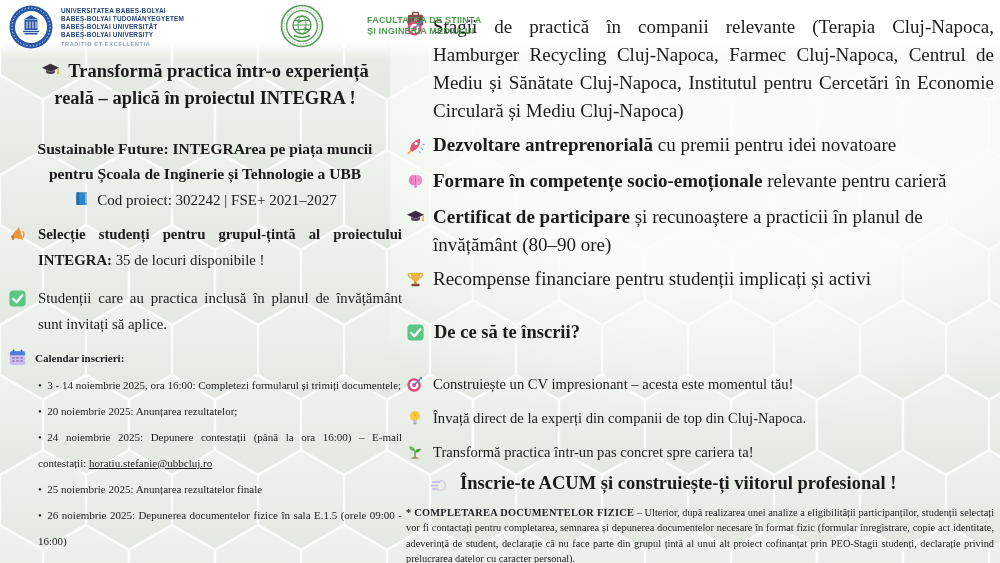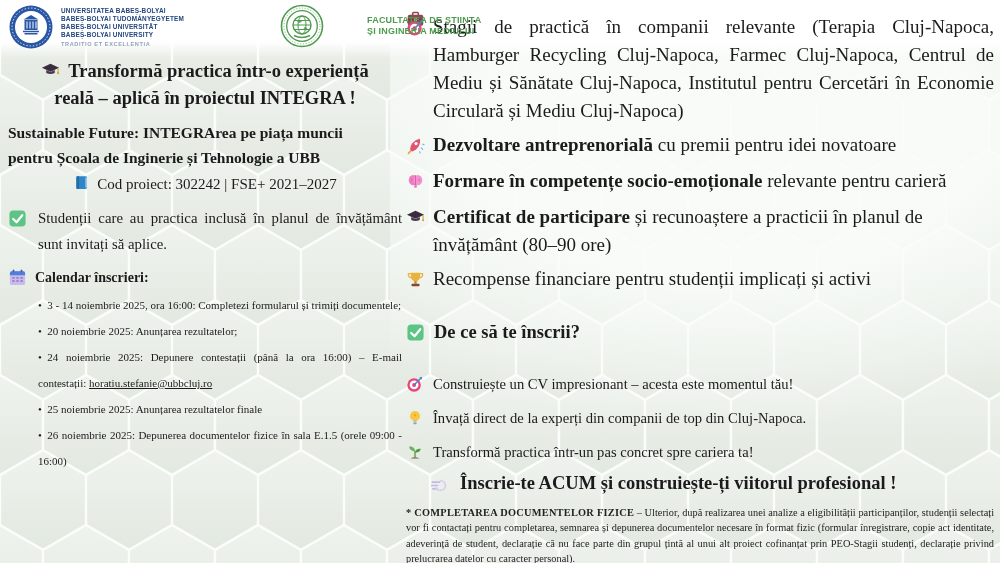--- a/index.html
+++ b/index.html
@@ -23,25 +23,25 @@
   .fac-text{color:#4e9a4e;font-weight:bold;font-size:9px;line-height:11px;letter-spacing:.2px;padding-left:36px;}
 
   
   .b{font-weight:bold;}
   .ic{position:absolute;left:0;top:4px;width:19px;height:19px;}
   .ic-inline{display:inline-block;width:19px;height:19px;vertical-align:-3px;margin-right:8px;}
   .ic-sm{width:17px;height:17px;vertical-align:-2px;margin-right:7px;}
 
   
   .l-title{font-size:18.5px;font-weight:bold;line-height:27px;text-align:center;}
-  .l-sub{font-size:15.5px;font-weight:bold;line-height:25px;margin-top:8px;}
+  .l-sub{font-size:15.5px;font-weight:bold;line-height:25px;text-align:center;margin-top:24px;}
   .l-code{font-size:15px;margin-top:4px;text-align:center;}
   .l-para{font-size:14.8px;line-height:26px;text-align:justify;position:relative;
           padding-left:30px;margin-top:12px;}
-  .l-cal-title{font-size:14px;font-weight:bold;margin-top:10px;position:relative;padding-left:27px;line-height:22px;}
+  .l-cal-title{font-size:11px;font-weight:bold;margin-top:10px;position:relative;padding-left:27px;line-height:22px;}
   ul.l-bullets{margin:3px 0 0 0;padding:0 0 0 30px;list-style:none;
                font-size:11px;line-height:26px;text-align:justify;}
   ul.l-bullets li::before{content:"\2022\2002";}
   .email-link{text-decoration:underline;}
 
   
   .r-h1{font-size:18.5px;font-weight:bold;line-height:26px;position:relative;padding-left:28px;}
   .r-item{font-size:19px;line-height:28px;position:relative;padding-left:27px;}
   .r-item.just{text-align:justify;}.mt4{margin-top:4px;}.mt6{margin-top:6px;}.mt7{margin-top:7px;}
   .mt8{margin-top:8px;}.mt13{margin-top:26px;}.mt26{margin-top:26px;}
@@ -142,20 +142,30 @@
     <div class="l-code">
       <span class="ic-inline ic-sm">
         <svg viewBox="0 0 20 20" width="17" height="17">
             <rect x="4" y="2.5" width="12.5" height="15" rx="1.5" fill="#2e86c9"></rect>
             <rect x="4" y="2.5" width="3.2" height="15" rx="1" fill="#1f6ea8"></rect>
             <rect x="14.8" y="4" width="1.2" height="12" fill="#dff0fb"></rect>
           </svg>
       </span><span>Cod proiect: 302242 | FSE+ 2021–2027</span>
     </div>
 
+    <div class="l-para">
+      <span class="ic">
+        <svg viewBox="0 0 20 20" width="19" height="19">
+            <path d="M14 3 L5 8.5 L5 12 L14 17 Z" fill="#e8973f" transform="rotate(-18 10 10)"></path>
+            <rect x="3" y="9" width="2.6" height="5" rx="1" fill="#c97a28" transform="rotate(-18 10 10)"></rect>
+            <path d="M15.5 6.5 q2.6 3.5 0 7" stroke="#e8973f" stroke-width="1.5" fill="none"></path>
+          </svg>
+      </span>
+      <span class="b">Selecție studenți pentru grupul-țintă al proiectului INTEGRA:</span><span> 35 de locuri disponibile !</span>
+    </div>
 
     <div class="l-para">
       <span class="ic">
         <svg viewBox="0 0 20 20" width="19" height="19">
             <rect x="1.5" y="1.5" width="17" height="17" rx="4" fill="#5cc484"></rect>
             <path d="M5.5 10.5 L9 14 L15 6.5" stroke="#fff" stroke-width="2.4" fill="none" stroke-linecap="round" stroke-linejoin="round"></path>
           </svg>
       </span>
       <span>Studenții care au practica inclusă în planul de învățământ sunt invitați să aplice.</span>
     </div>

